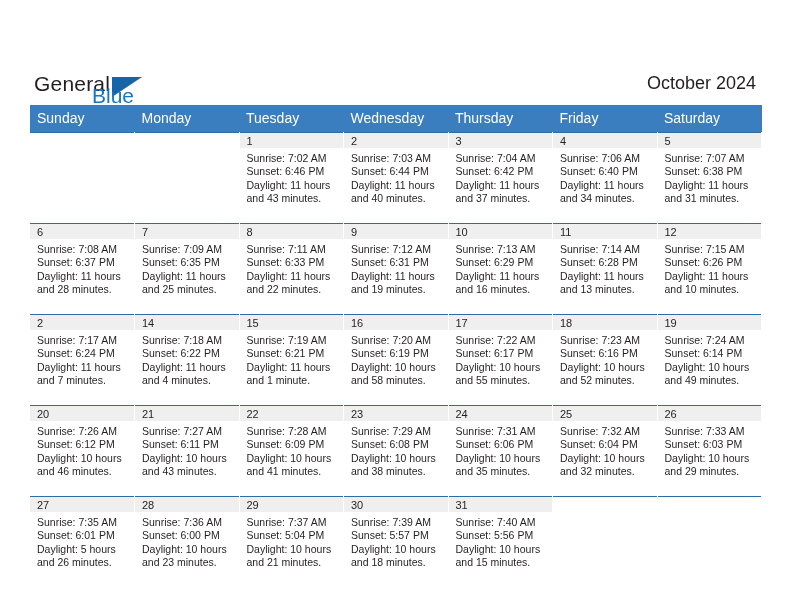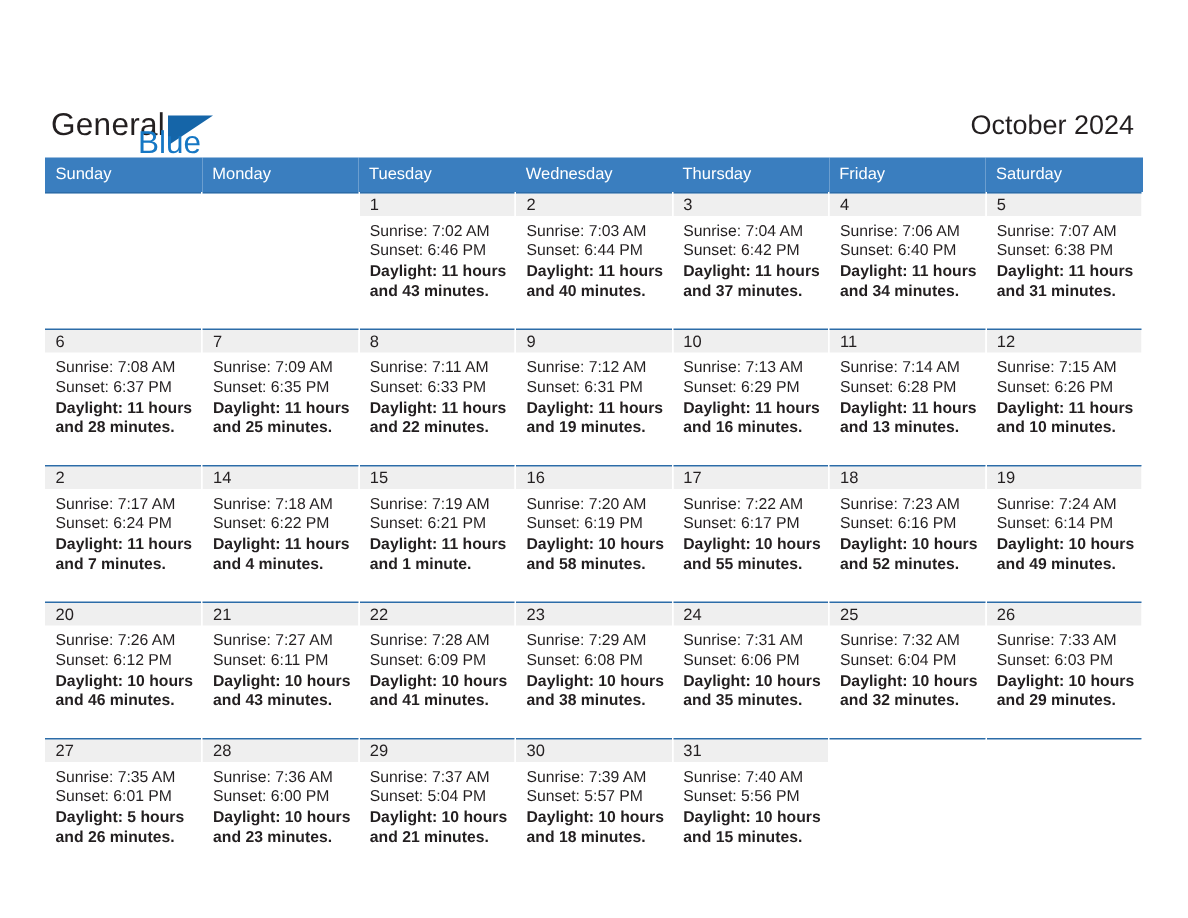--- a/index.html
+++ b/index.html
@@ -85,21 +85,21 @@
     position: absolute;
     left: 30px;
     top: 105px;
     width: 732px;
     border-collapse: collapse;
     table-layout: fixed;
   }
   .calendar th {
     background: #3a7ebf;
     color: #ffffff;
-    font-size: 11px;
+    font-size: 14px;
     font-weight: normal;
     text-align: left;
     padding: 5px 0 6px 7px;
     height: 10px;
     border: none;
   }
   .calendar td {
     vertical-align: top;
     padding: 0;
     border-top: 1px solid #2c6ca8;
@@ -127,21 +127,20 @@
     padding: 4px 4px 0 7px;
     font-size: 10.5px;
     line-height: 13.4px;
     color: #231f20;
   }
   .cell-body div {
     white-space: nowrap;
   }
   .cell-body .daylight-line {
     white-space: normal;
-    font-weight: bold;
   }
 </style>
 </head>
 <body>
 
 <div class="page">
 
   <div class="masthead">
 
     <div class="logo">

